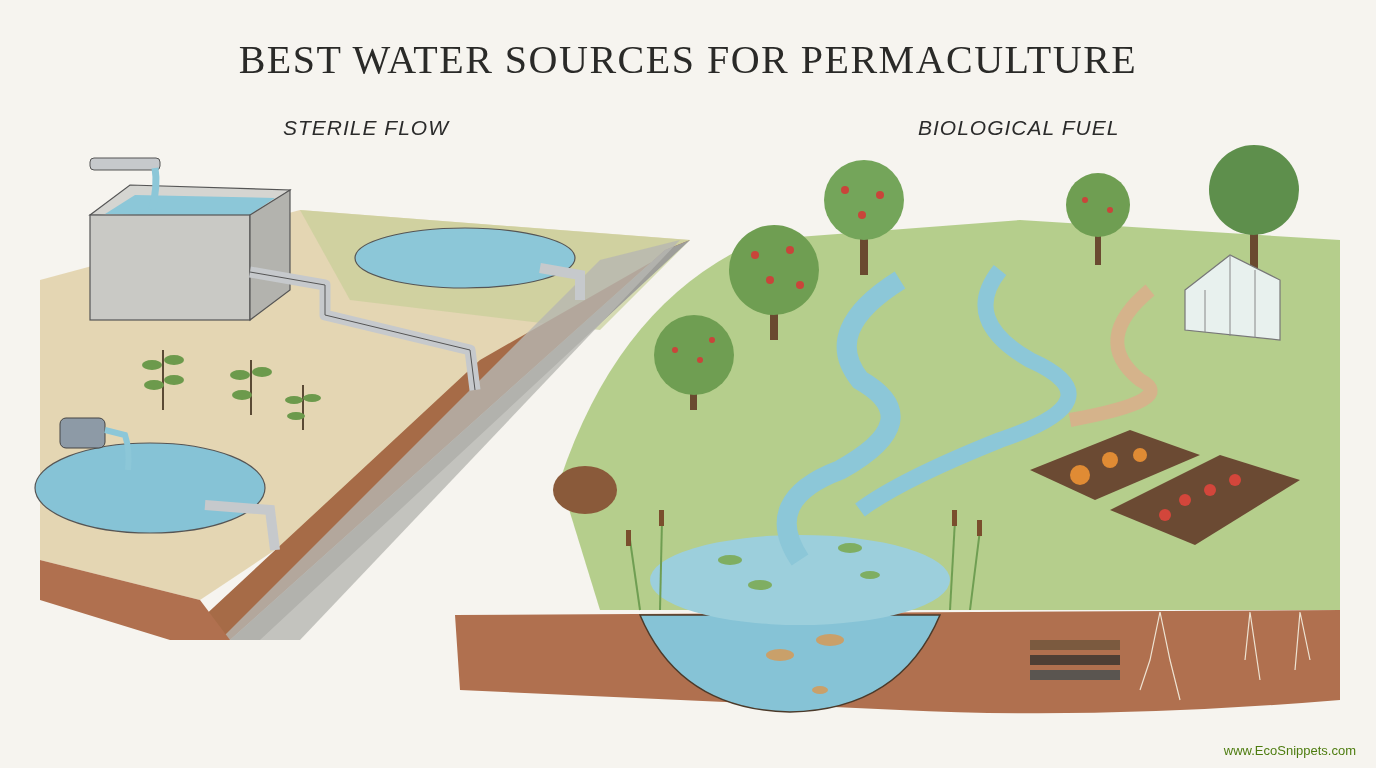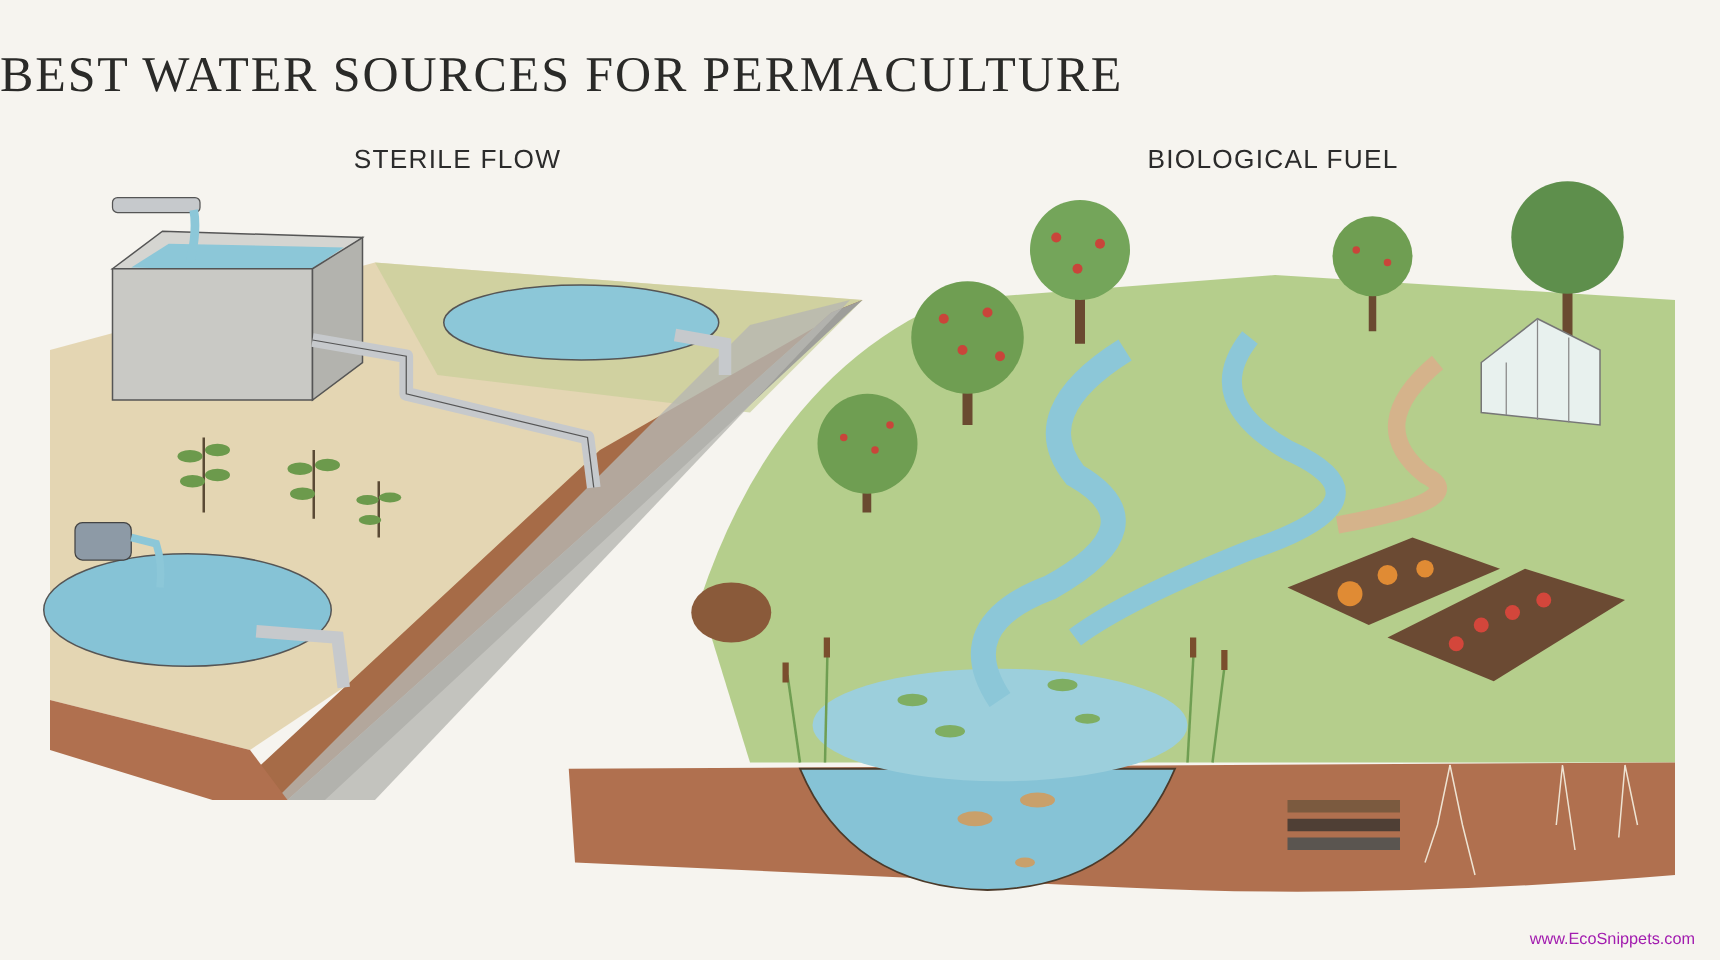--- a/index.html
+++ b/index.html
@@ -1,21 +1,21 @@
 <!DOCTYPE html>
 <html><head>
 <meta charset="utf-8">
 <style>
   html,body{margin:0;padding:0;}
   body{width:1376px;height:768px;background:#f6f4ef;position:relative;overflow:hidden;font-family:"Liberation Sans",sans-serif;}
-  .title{position:absolute;left:0;top:36px;width:1376px;font-family:"Liberation Serif",serif;font-size:40px;letter-spacing:1.5px;color:#2a2a28;}
-  .sub{position:absolute;top:116px;font-size:21px;letter-spacing:1px;color:#2b2b2b;}
+  .title{position:absolute;left:0;top:36px;width:1376px;text-align:center;font-family:"Liberation Serif",serif;font-size:40px;letter-spacing:1.5px;color:#2a2a28;}
+  .sub{position:absolute;top:116px;font-size:21px;letter-spacing:1px;color:#2b2b2b;font-style:italic;}
   .sub.left{left:283px;}
   .sub.right{left:918px;text-align:right;}
-  .watermark{position:absolute;right:20px;bottom:10px;font-size:13px;color:#a21caf;text-align:center;}
+  .watermark{position:absolute;right:20px;bottom:10px;font-size:13px;color:#4d7c0f;text-align:center;}
   svg.scene{position:absolute;left:0;top:0;}
 </style>
 </head>
 <body>
 
 <div class="title">BEST WATER SOURCES FOR PERMACULTURE</div>
 <div class="sub left">STERILE FLOW</div>
 <div class="sub right">BIOLOGICAL FUEL</div>
 
 <svg class="scene" width="1376" height="768">

